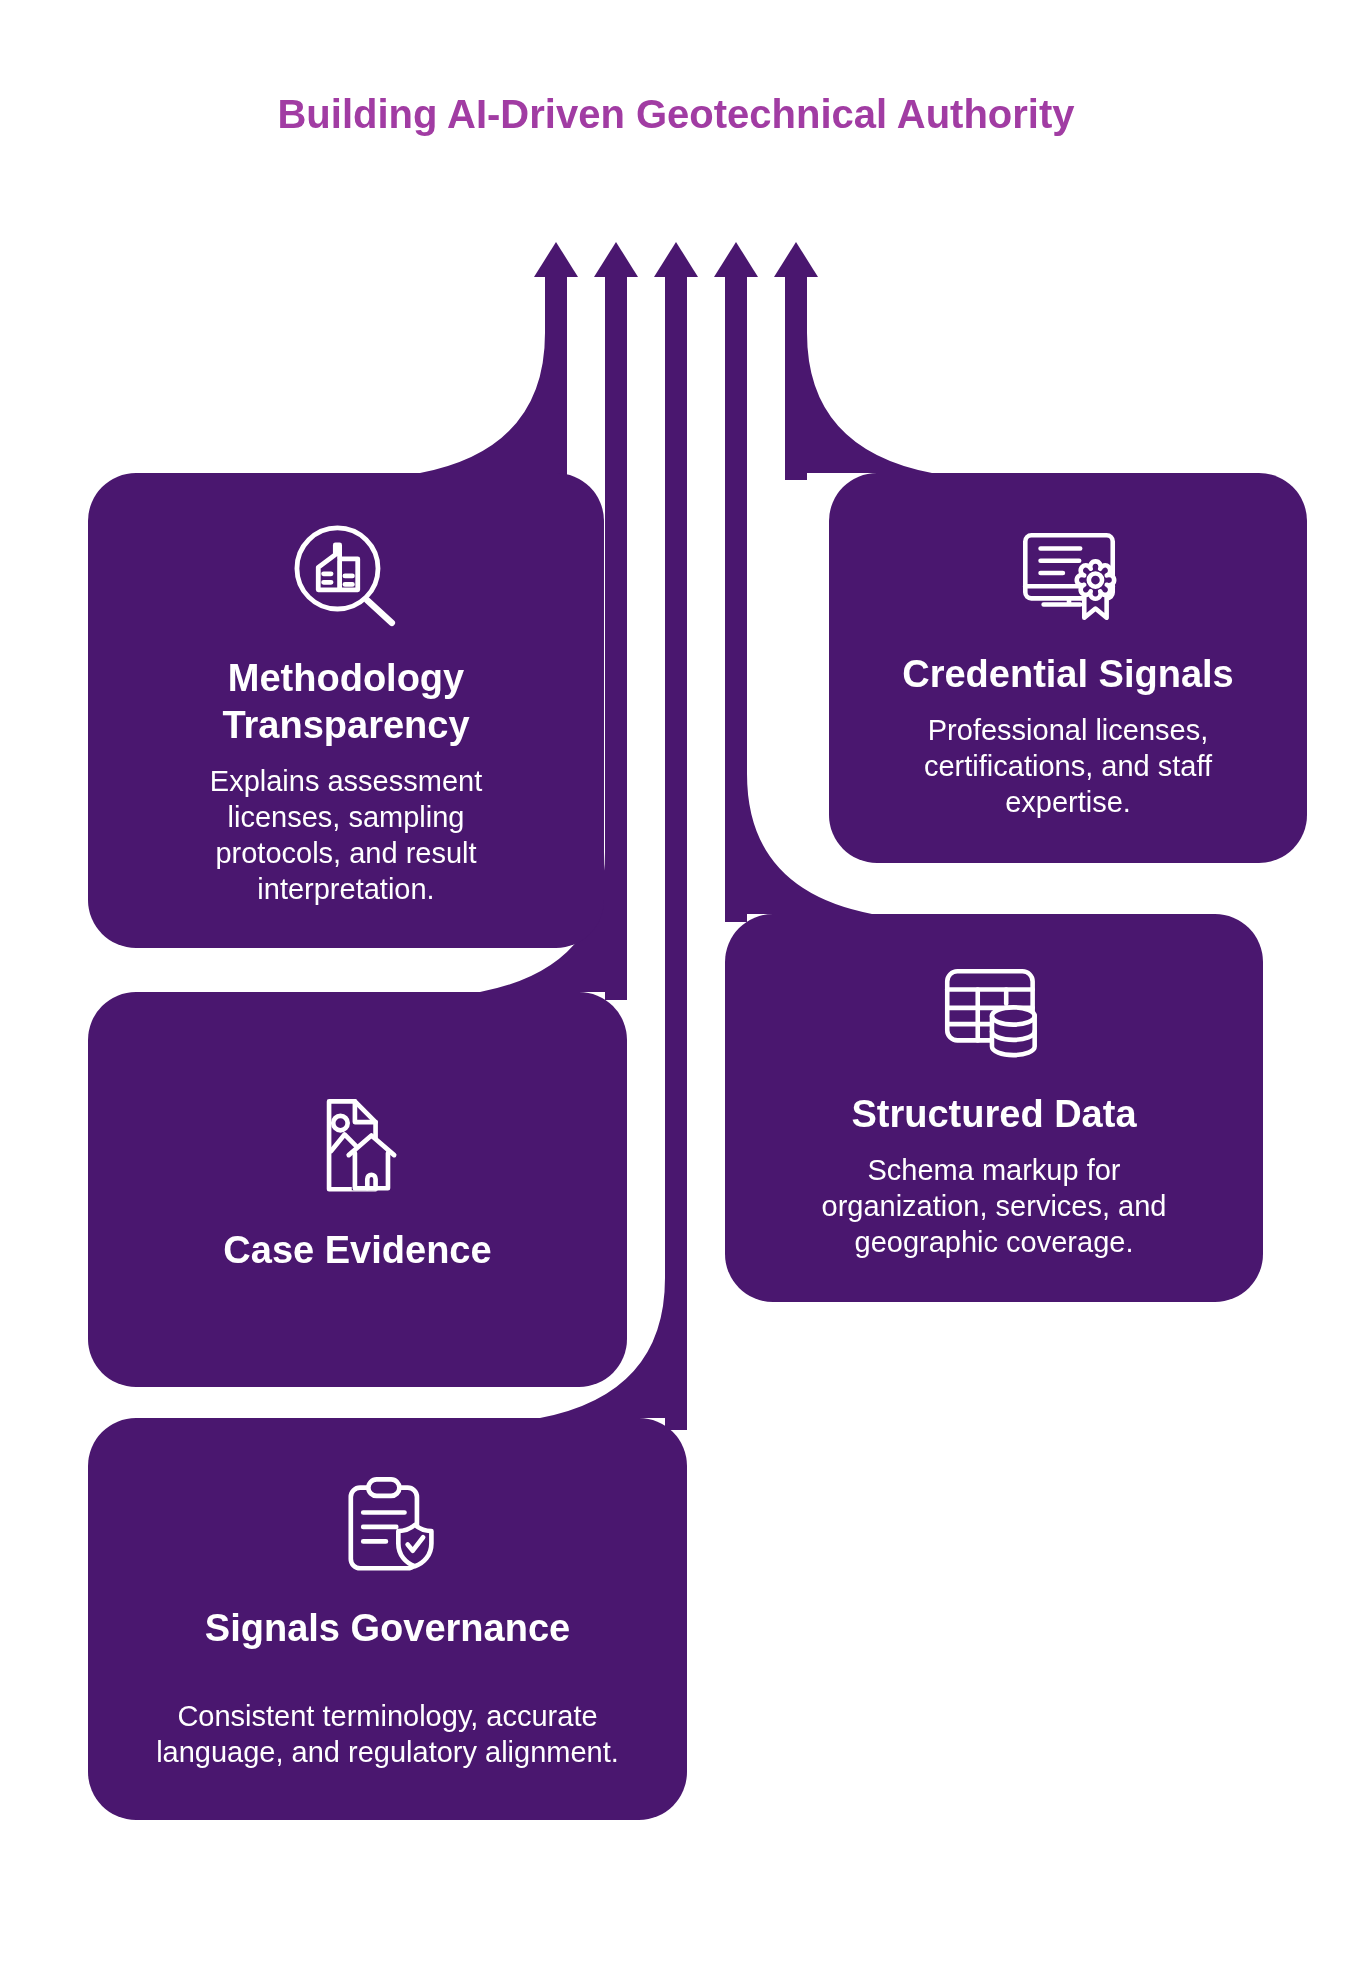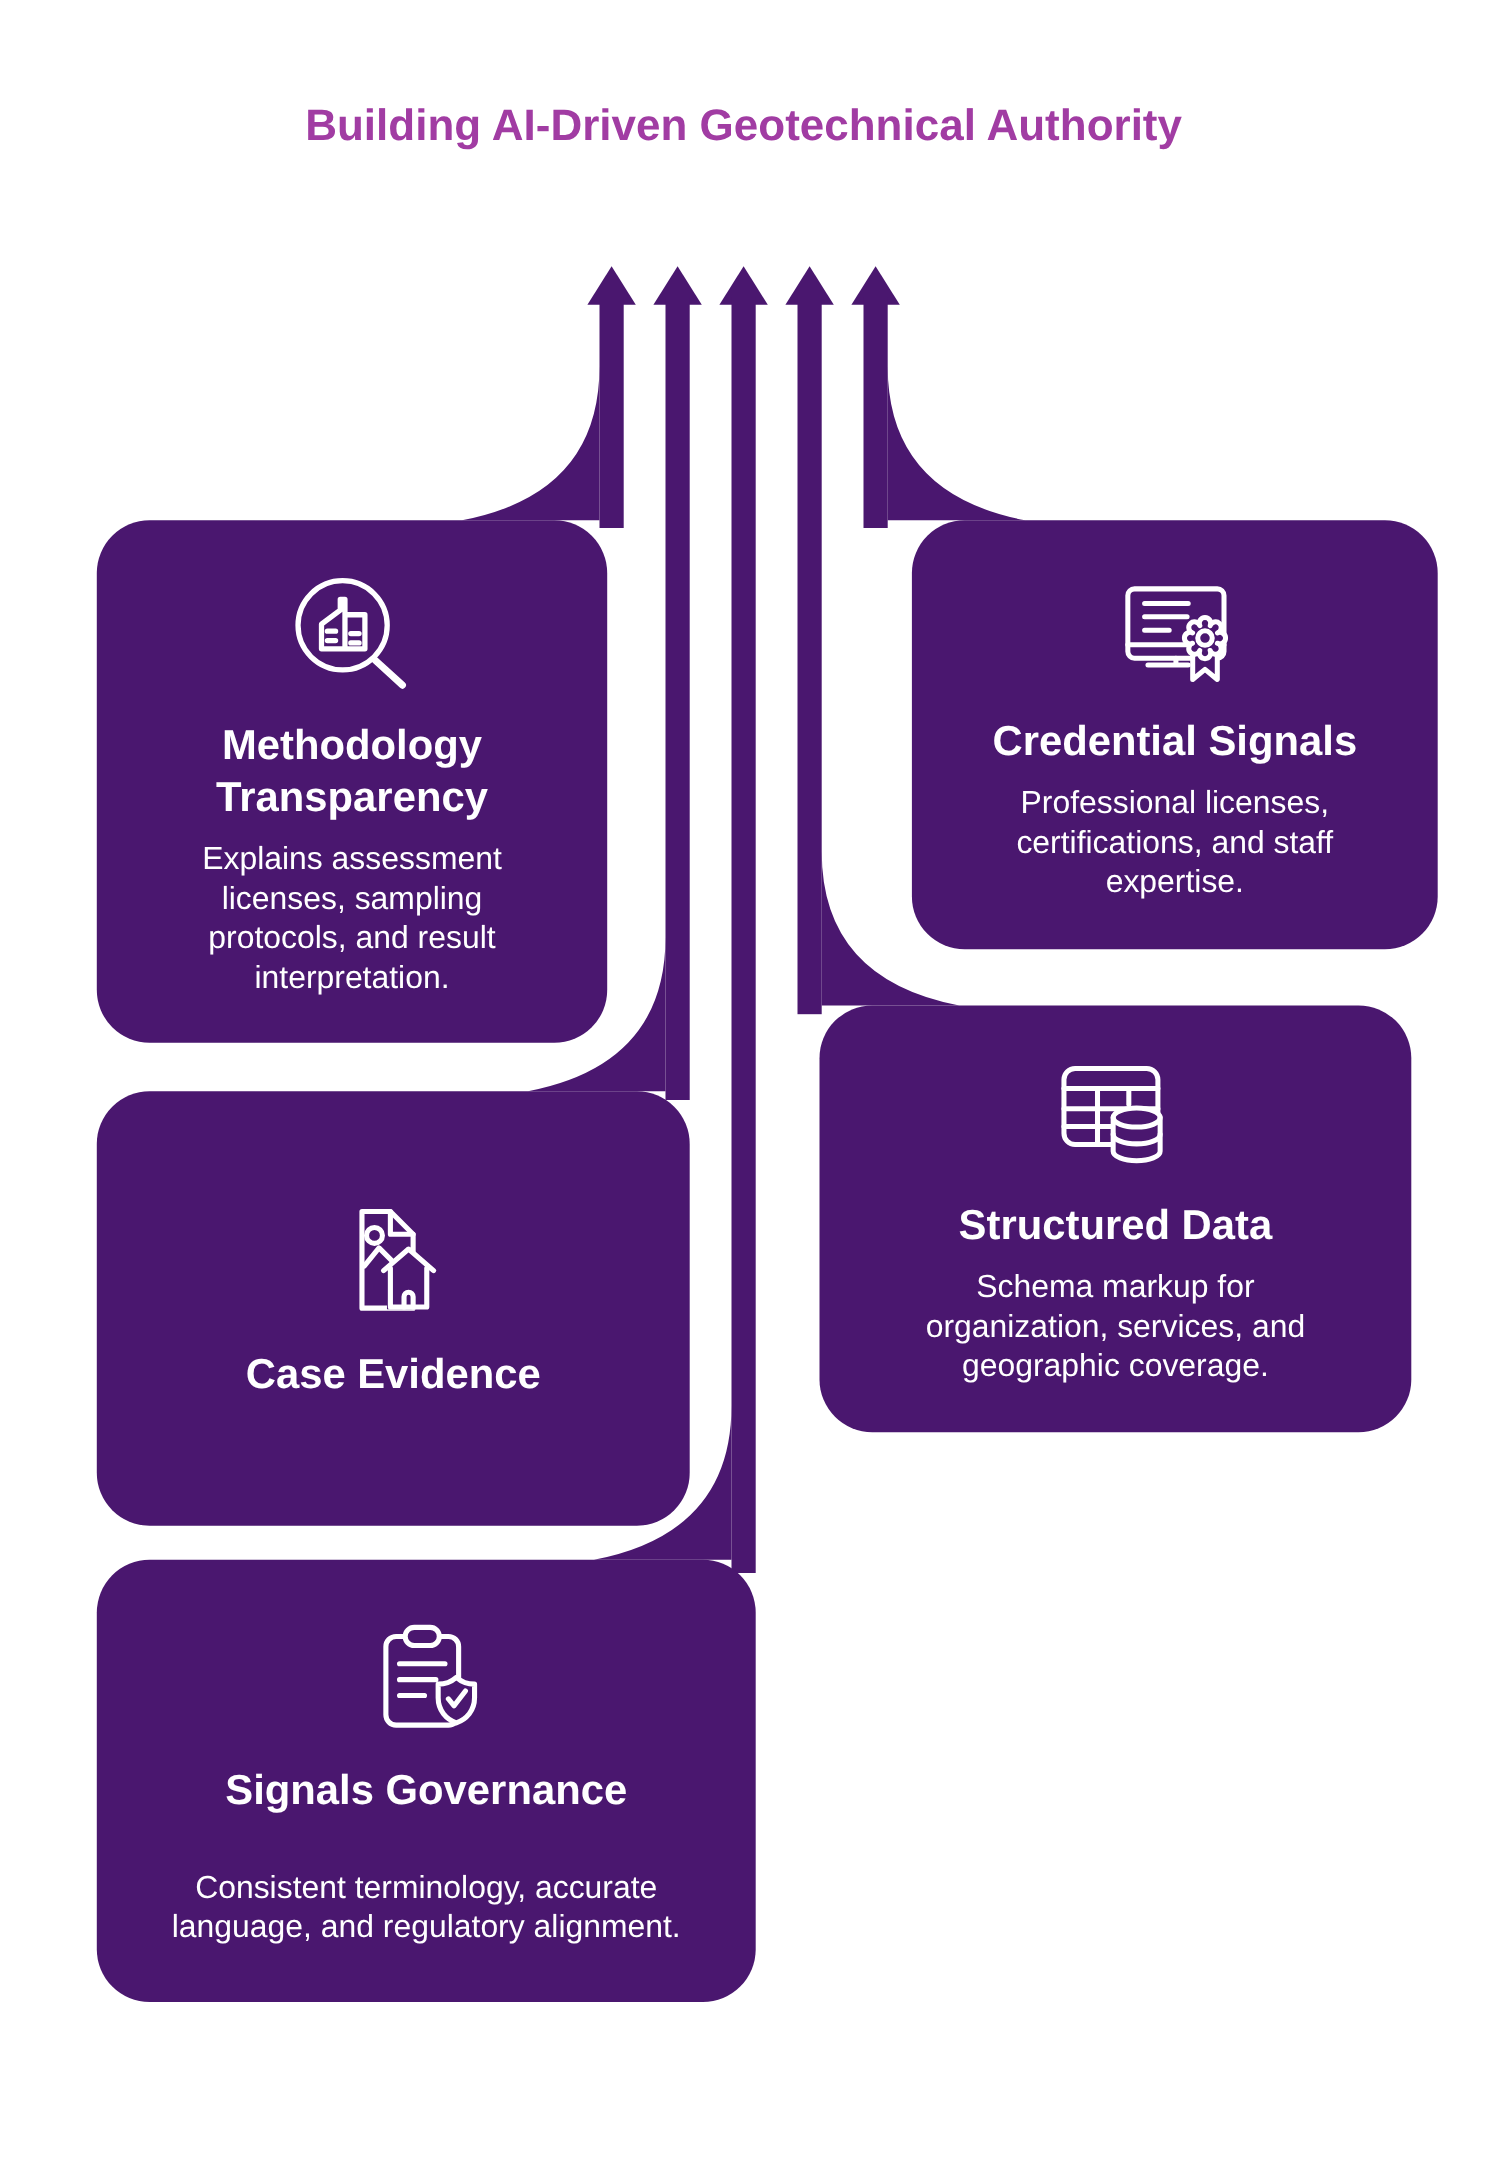--- a/index.html
+++ b/index.html
@@ -29,24 +29,24 @@
     position:absolute;
     background:var(--card-purple);
     border-radius:48px;
     color:var(--text-white);
     display:flex;flex-direction:column;
     align-items:center;justify-content:center;
     text-align:center;
     box-sizing:border-box;
     padding:10px 12px;
   }
-  .card-1{left:88px;top:473px;width:464px;height:475px;}
+  .card-1{left:88px;top:473px;width:516px;height:475px;}
   .card-2{left:829px;top:473px;width:478px;height:390px;}
   .card-3{left:88px;top:992px;width:539px;height:395px;padding-left:12px;}
-  .card-4{left:745px;top:914px;width:538px;height:388px;}
+  .card-4{left:725px;top:914px;width:538px;height:388px;}
   .card-5{left:88px;top:1418px;width:599px;height:402px;}
   .card .icon{line-height:0;margin-bottom:14px;}
   .card h2{
     margin:0 0 16px 0;
     font-size:38px;font-weight:bold;line-height:1.22;
   }
   .card-1 h2{max-width:330px;}
   .card p{
     margin:0;
     font-size:29px;line-height:1.24;font-weight:normal;

